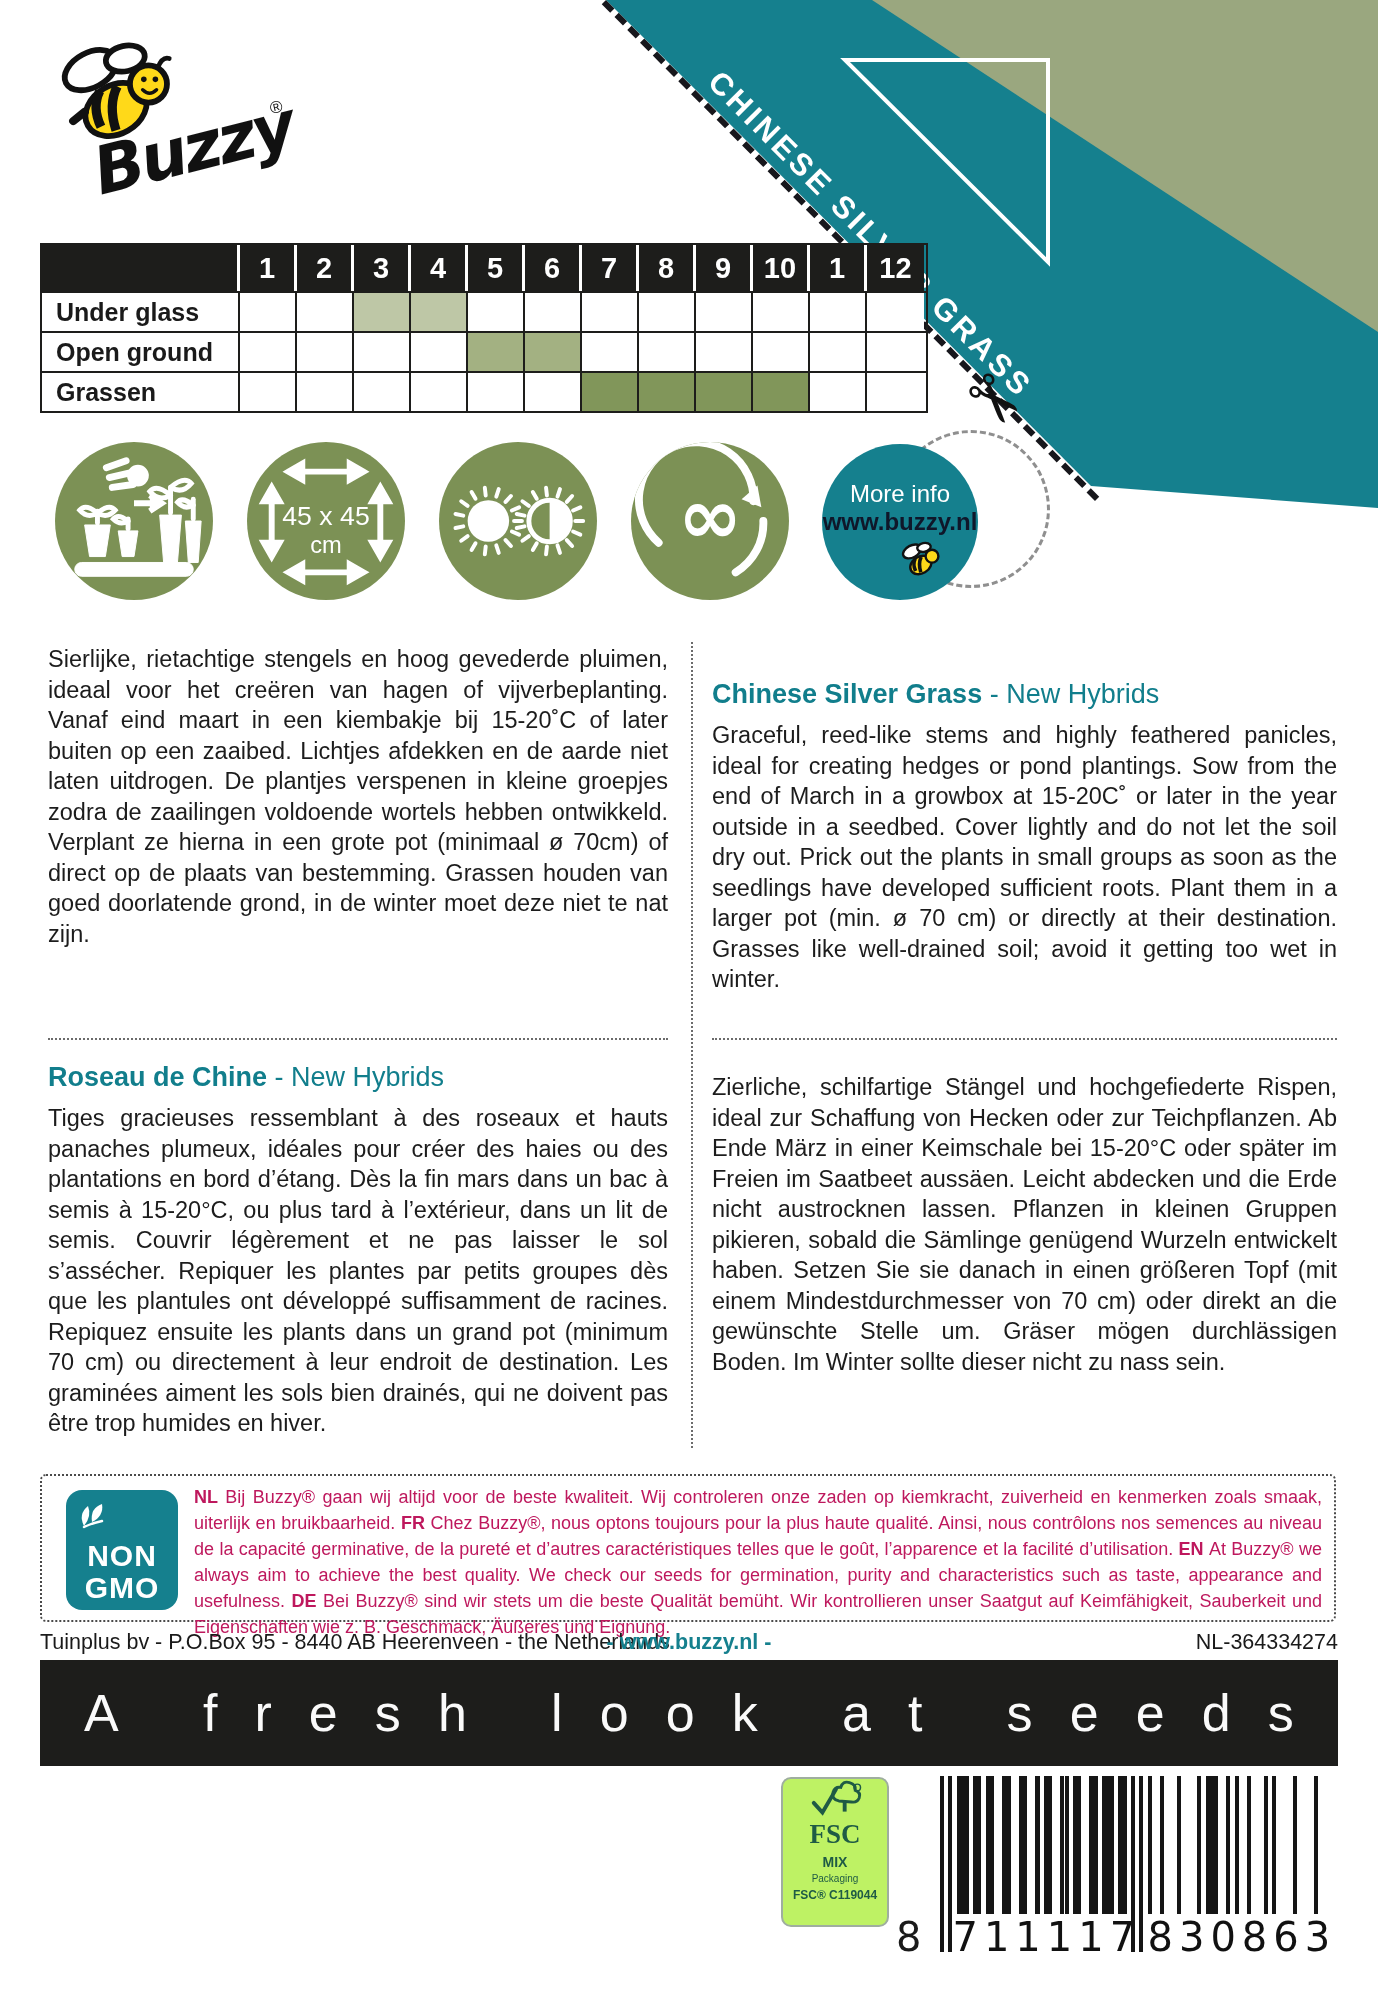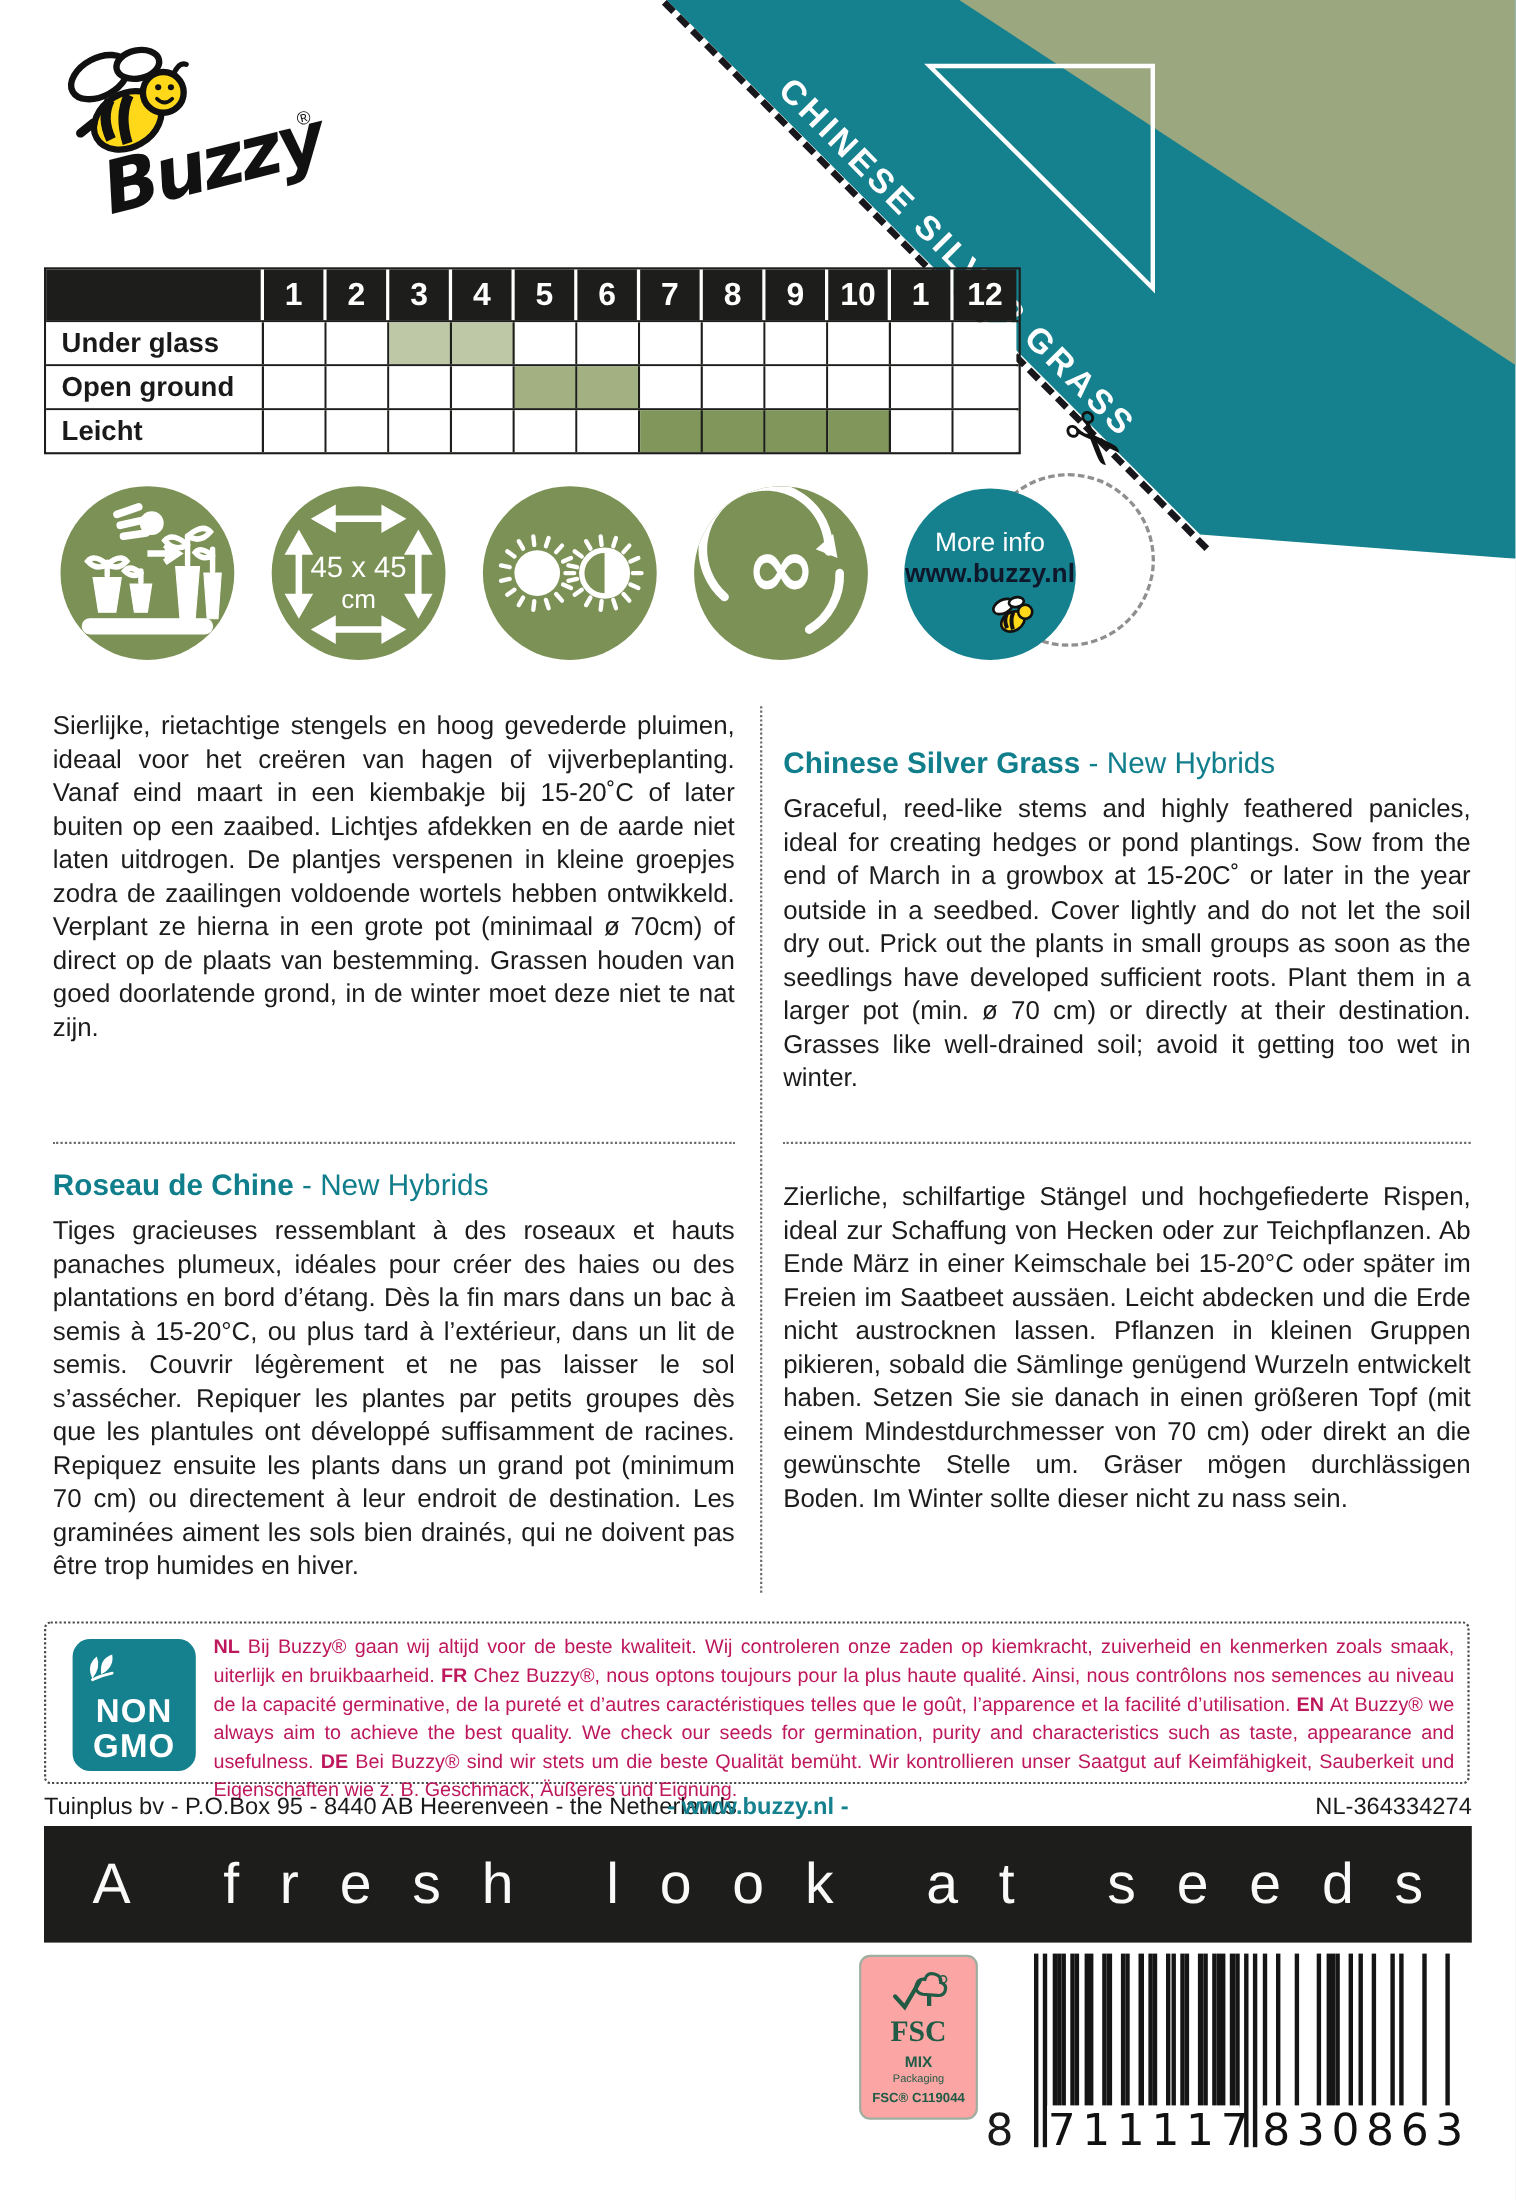--- a/index.html
+++ b/index.html
@@ -97,21 +97,21 @@
   #tag-banner{position:absolute;left:40px;top:1660px;width:1298px;height:106px;background:#1d1d1b;
       display:flex;align-items:center;}
   #tagline{display:flex;justify-content:space-between;width:1210px;margin:0 auto;color:#fafafa;
       font-size:52px;font-weight:300;}
   #tagline span{display:block;}
   #tagline .tag-space{width:10px;}
 
   
   #fsc-box{position:absolute;left:781px;top:1777px;width:108px;height:150px;border:2px solid #9fae9f;
       border-radius:10px;box-sizing:border-box;display:flex;flex-direction:column;align-items:center;
-      background:#fca5a5;justify-content:center;}
+      background:#bef264;}
   #fsc-name{font-family:"Liberation Serif",serif;font-weight:bold;font-size:27px;color:#1f5b45;margin-top:-2px;}
   #fsc-mix{font-size:14px;color:#1f5b45;font-weight:bold;margin-top:4px;}
   #fsc-sub{font-size:10px;color:#1f5b45;margin-top:3px;}
   #fsc-code{font-size:12px;color:#1f5b45;font-weight:bold;margin-top:4px;}
 
   
   #barcode{position:absolute;left:896px;top:1776px;width:460px;height:190px;}
   #bars{position:absolute;left:44px;top:0;height:176px;}
   .bar{position:absolute;top:0;background:#151515;}
   .bc-digit{position:absolute;font-family:"DejaVu Sans",sans-serif;font-size:40px;color:#111;
@@ -192,21 +192,21 @@
         <div class="cal-cell" style="background: rgb(163, 177, 130);"></div>
         <div class="cal-cell" style="background: rgb(163, 177, 130);"></div>
         <div class="cal-cell"></div>
         <div class="cal-cell"></div>
         <div class="cal-cell"></div>
         <div class="cal-cell"></div>
         <div class="cal-cell"></div>
         <div class="cal-cell"></div>
       </div>
       <div class="cal-row">
-        <div class="cal-label">Leicht</div>
+        <div class="cal-label">Grassen</div>
         <div class="cal-cell"></div>
         <div class="cal-cell"></div>
         <div class="cal-cell"></div>
         <div class="cal-cell"></div>
         <div class="cal-cell"></div>
         <div class="cal-cell"></div>
         <div class="cal-cell" style="background: rgb(129, 150, 90);"></div>
         <div class="cal-cell" style="background: rgb(129, 150, 90);"></div>
         <div class="cal-cell" style="background: rgb(129, 150, 90);"></div>
         <div class="cal-cell" style="background: rgb(129, 150, 90);"></div>

